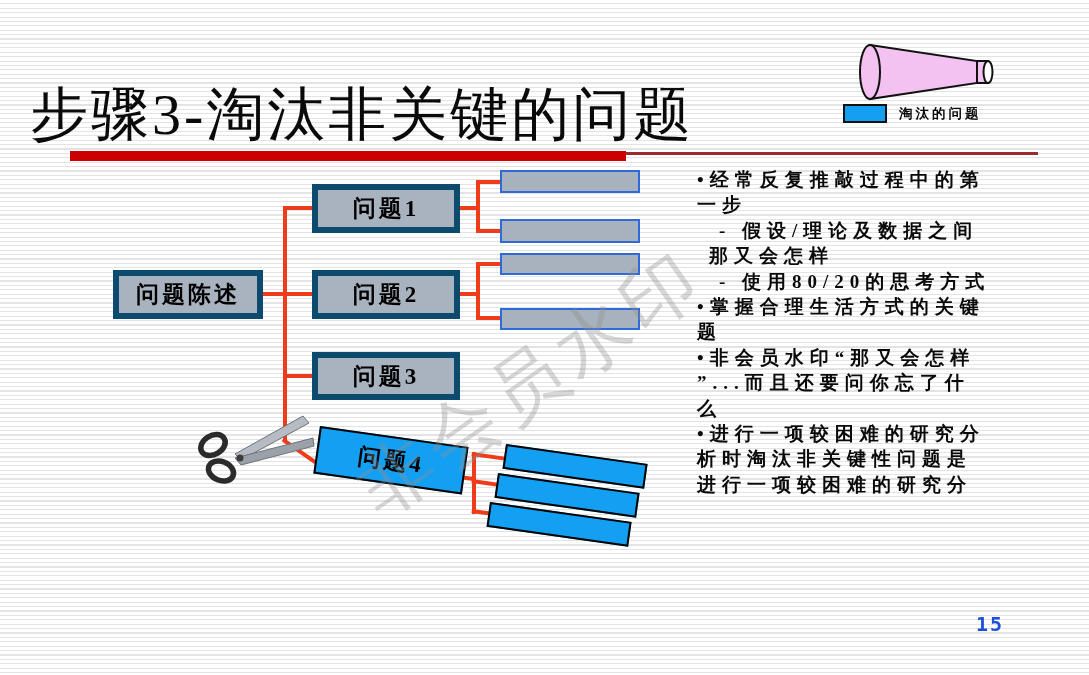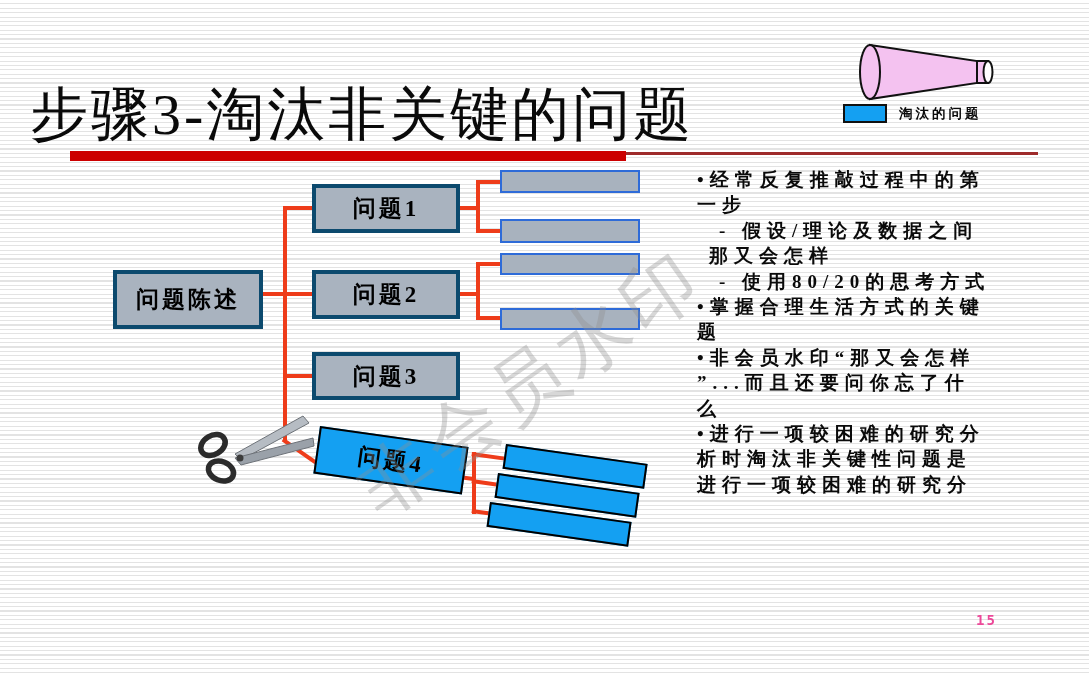--- a/index.html
+++ b/index.html
@@ -6,24 +6,24 @@
   body{
     width:1089px;height:675px;position:relative;overflow:hidden;
     font-family:"Liberation Serif",serif;
     background:repeating-linear-gradient(to bottom,#ffffff 0px,#ffffff 3.3px,#e3e3e3 3.3px,#e3e3e3 4.4px);
   }
   .abs{position:absolute;}
   
   .title{left:30px;top:64px;font-size:58px;letter-spacing:3px;color:#0a0a0a;white-space:nowrap;z-index:6;margin-top:12px;}
   .bar-thick{left:70px;top:151px;width:556px;height:10px;background:#CC0000;z-index:5;}
   .bar-thin{left:626px;top:152px;width:412px;height:3px;background:#9E2B2B;z-index:5;}
-  .page-num{left:976px;top:612px;font-family:"DejaVu Sans Mono",monospace;font-weight:bold;font-size:14px;letter-spacing:2px;color:#ec4899;z-index:6;}
+  .page-num{left:976px;top:612px;font-family:"DejaVu Sans Mono",monospace;font-weight:bold;font-size:20px;letter-spacing:2px;color:#1d4ed8;z-index:6;}
   
   .box{display:flex;align-items:center;justify-content:center;font-weight:bold;font-size:23px;letter-spacing:3px;color:#000;z-index:10;box-sizing:border-box;}
-  .gray{background:#A9B3BF;border:4px solid #0c4a6e;}
+  .gray{background:#A9B3BF;border:6px solid #0c4a6e;}
   .subgray{background:#A8B2BE;border:2px solid #2E6BD8;z-index:10;box-sizing:border-box;}
   .blue{background:#14A0F2;border:2px solid #000;}
   .rot{transform-origin:top left;transform:rotate(8deg);}
   
   .line{background:#EE3C1A;z-index:4;}
   
   .bullets{left:697px;top:167px;z-index:6;font-weight:bold;color:#0a0a0a;}
   .t-line{font-size:19px;letter-spacing:6px;line-height:25.4px;white-space:nowrap;}
   
   .legend-swatch{left:843px;top:104px;width:44px;height:19px;background:#14A0F2;border:2px solid #111;box-sizing:border-box;z-index:6;}
@@ -67,21 +67,21 @@
 <div class="abs line" style="left:476px;top:262px;width:4px;height:58px;"></div>
 <div class="abs line" style="left:476px;top:262px;width:25px;height:4px;"></div>
 <div class="abs line" style="left:476px;top:316px;width:25px;height:4px;"></div>
 
 <div class="abs line" style="left:459px;top:475px;width:17px;height:4px;transform-origin:top left;transform:rotate(8deg);"></div>
 <div class="abs line" style="left:472px;top:452px;width:4px;height:62px;"></div>
 <div class="abs line" style="left:472px;top:452px;width:37px;height:4px;transform-origin:top left;transform:rotate(8deg);"></div>
 <div class="abs line" style="left:472px;top:479px;width:30px;height:4px;transform-origin:top left;transform:rotate(8deg);"></div>
 <div class="abs line" style="left:472px;top:509px;width:24px;height:4px;transform-origin:top left;transform:rotate(8deg);"></div>
 
-<div class="abs box gray" style="left:113px;top:270px;width:150px;height:59px;">
+<div class="abs box gray" style="left:113px;top:270px;width:150px;height:49px;">
   <span>问题陈述</span>
 </div>
 <div class="abs box gray" style="left:312px;top:184px;width:148px;height:49px;">
   <span>问题1</span>
 </div>
 <div class="abs box gray" style="left:312px;top:270px;width:148px;height:49px;">
   <span>问题2</span>
 </div>
 <div class="abs box gray" style="left:312px;top:352px;width:148px;height:48px;">
   <span>问题3</span>

